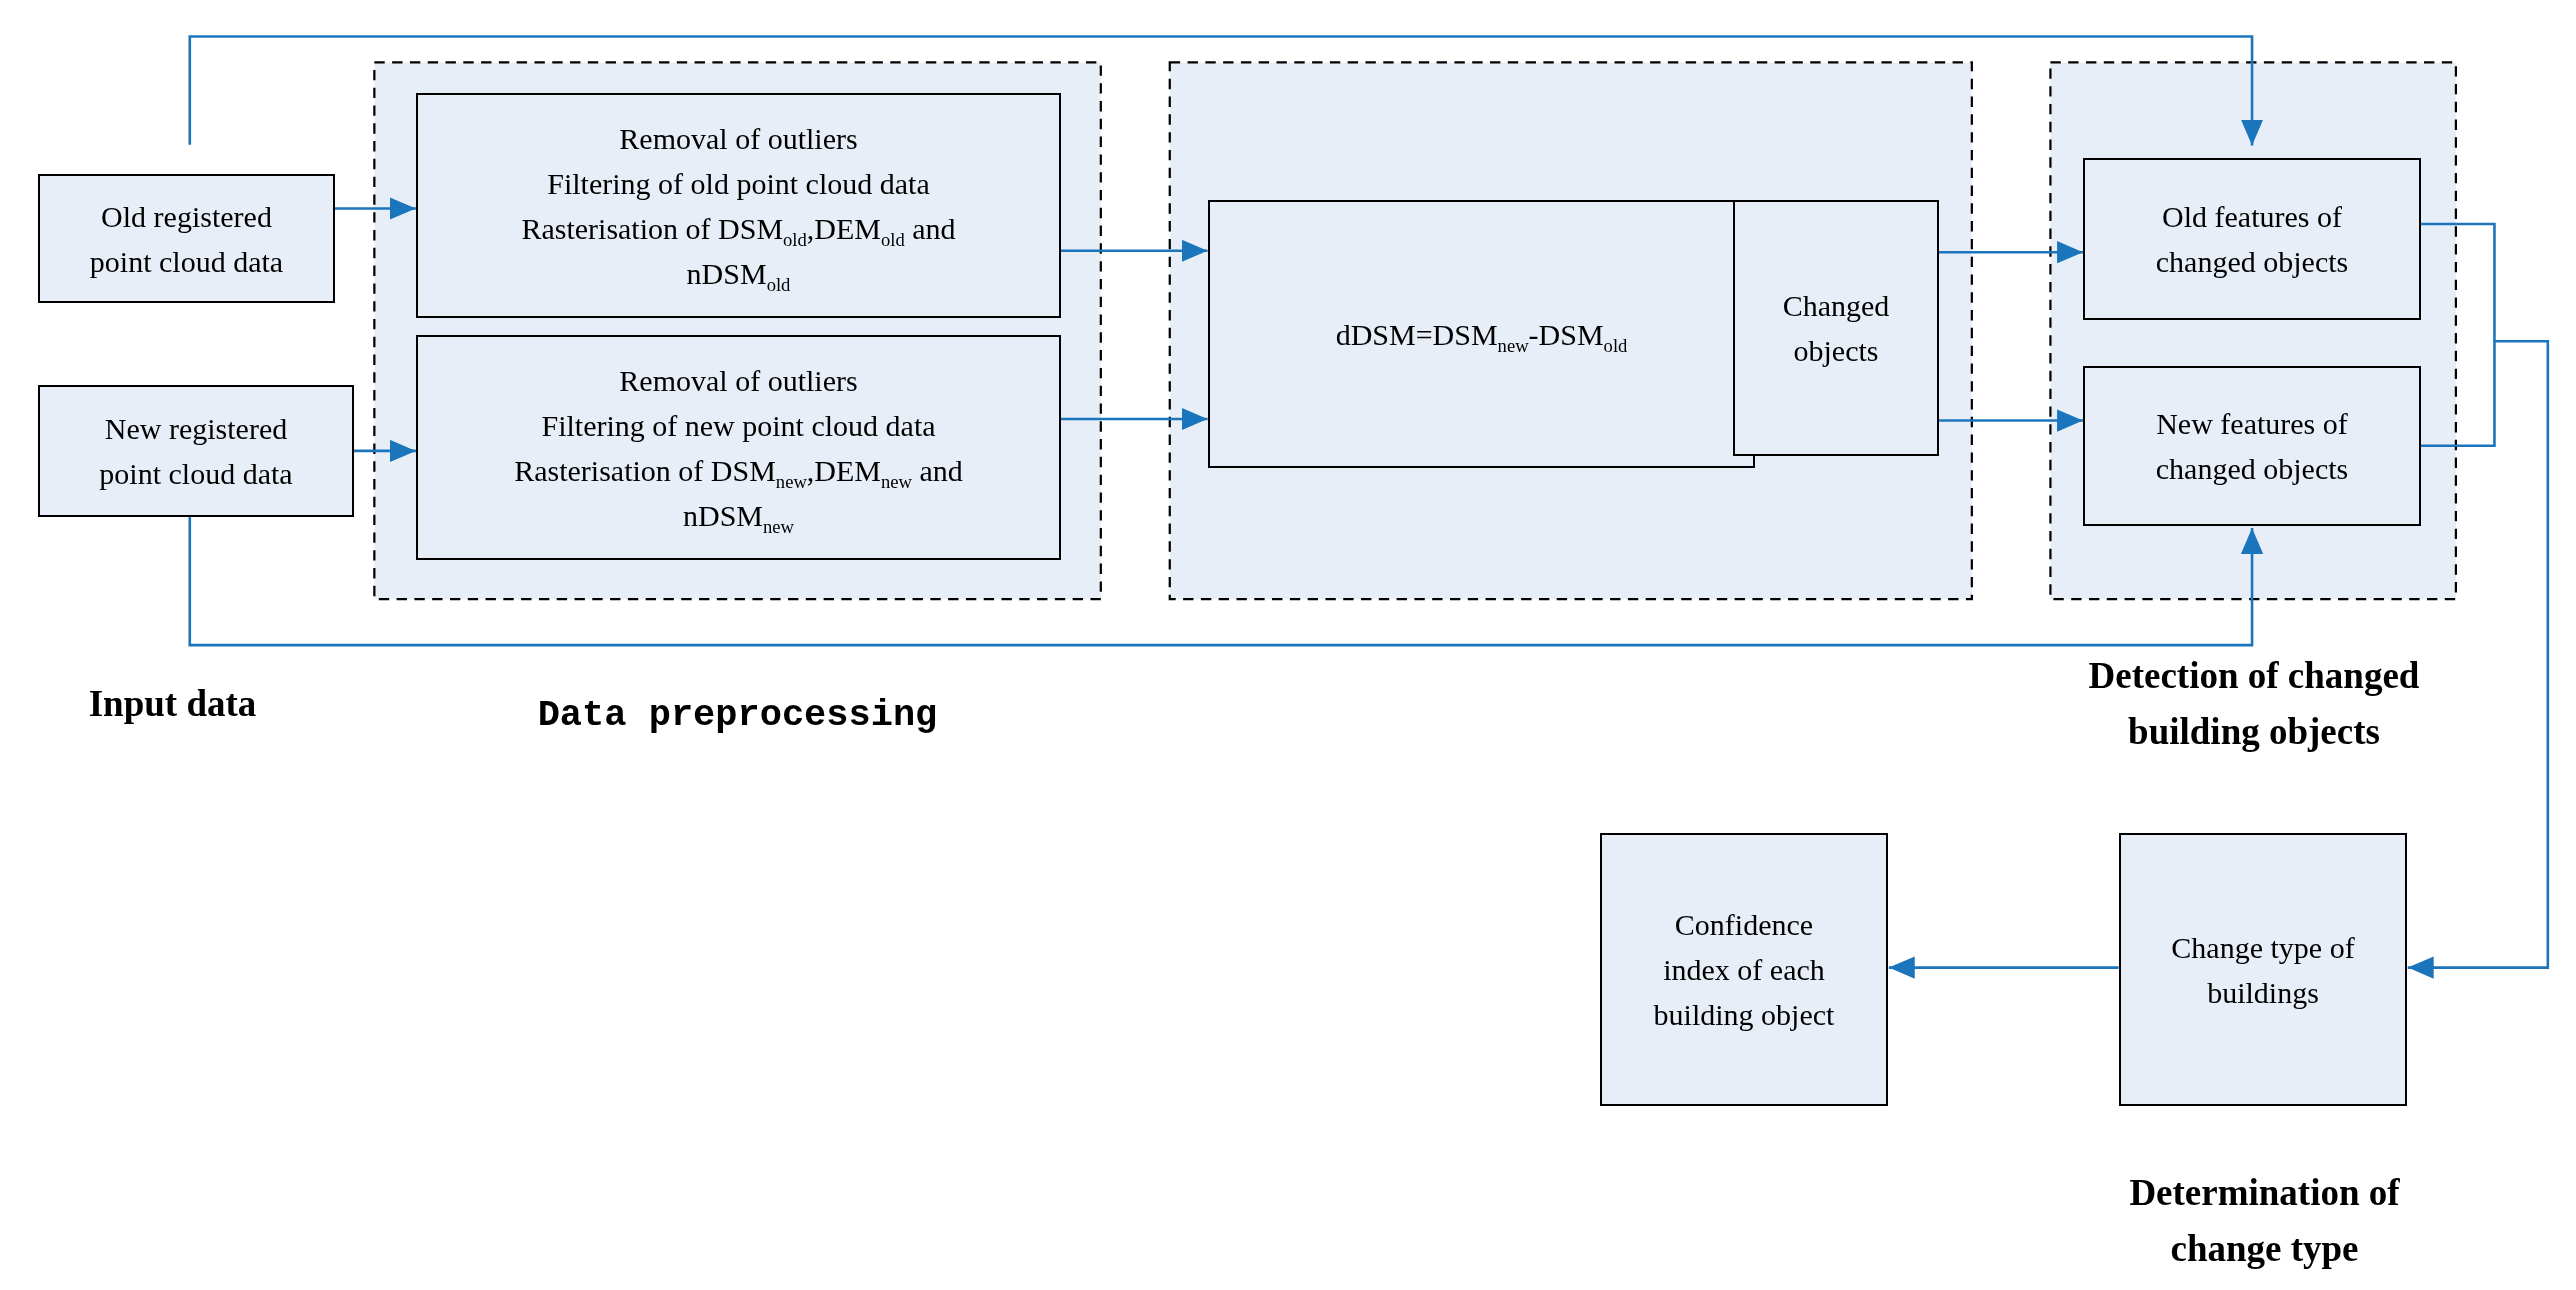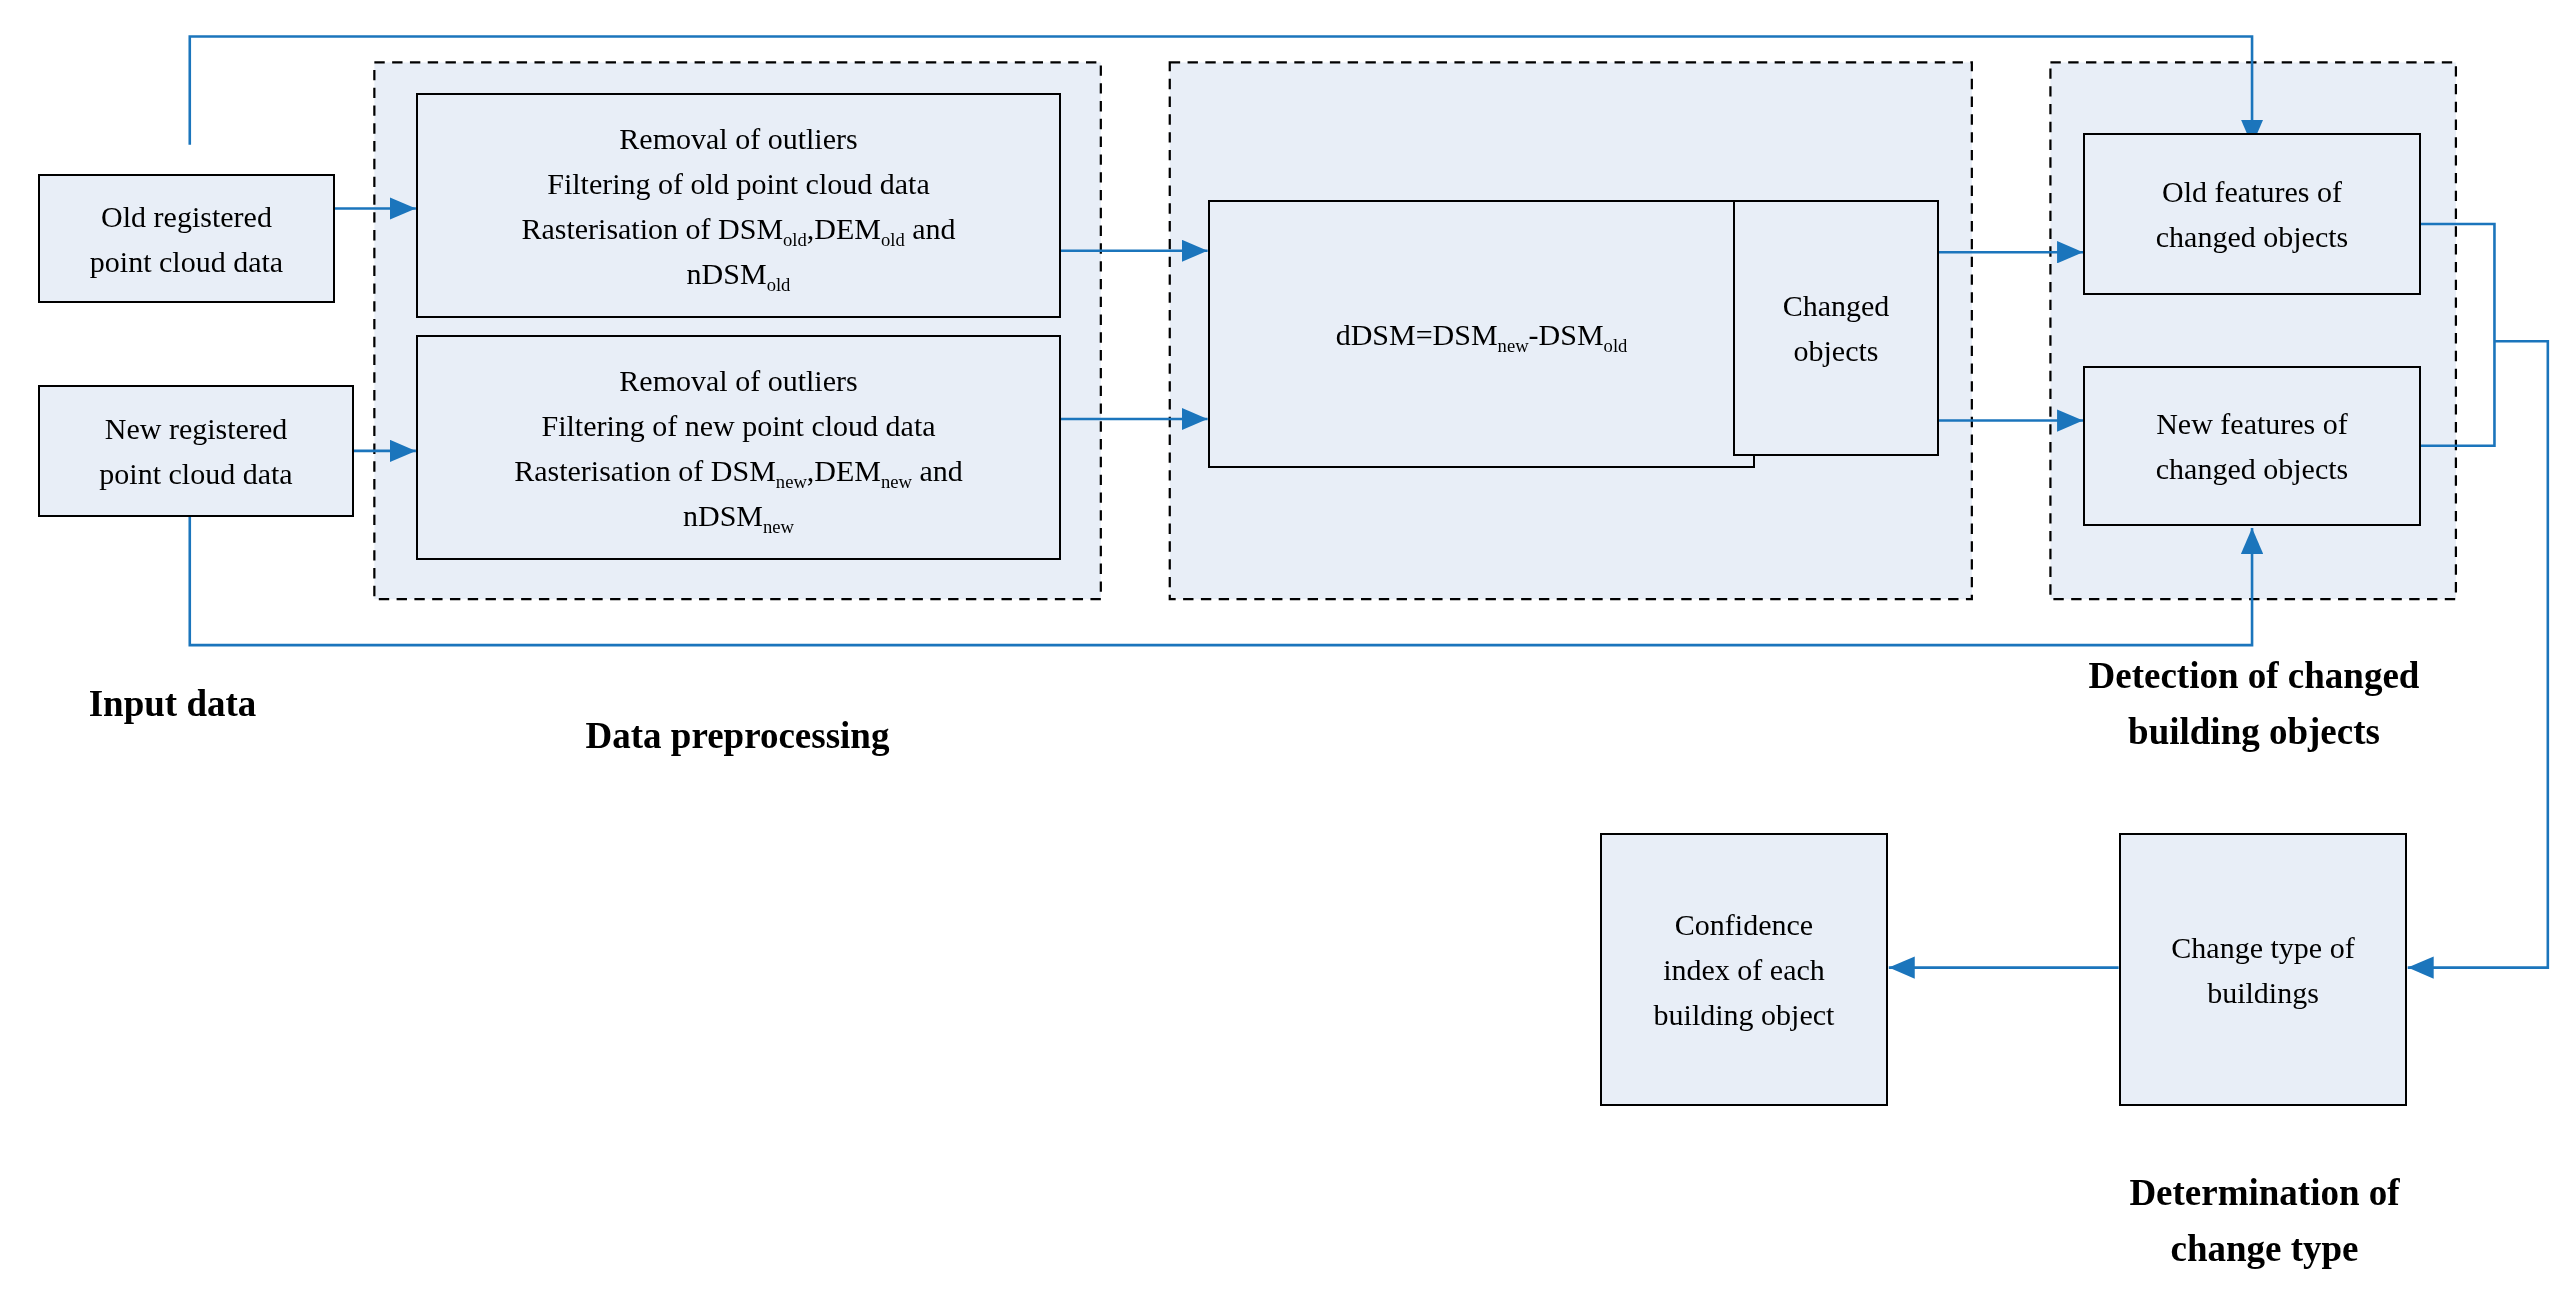--- a/index.html
+++ b/index.html
@@ -59,27 +59,27 @@
     line-height: 56px;
     text-align: center;
   }
   
   #box-old-input      { left: 38px;   top: 145px;  width: 297px; height: 129px; margin-top: 29px; }
   #box-new-input      { left: 38px;   top: 385px;  width: 316px; height: 132px; }
   #box-preproc-old    { left: 416px;  top: 93px;  width: 645px; height: 225px; }
   #box-preproc-new    { left: 416px;  top: 335px;  width: 645px; height: 225px; }
   #box-ddsm           { left: 1208px; top: 200px;  width: 547px; height: 268px; }
   #box-changed        { left: 1733px; top: 200px;  width: 206px; height: 256px; }
-  #box-old-features   { left: 2083px; top: 133px;  width: 338px; height: 162px; }
+  #box-old-features   { left: 2083px; top: 158px;  width: 338px; height: 162px; }
   #box-new-features   { left: 2083px; top: 366px;  width: 338px; height: 160px; }
   #box-confidence     { left: 1600px; top: 833px; width: 288px; height: 273px; }
   #box-changetype     { left: 2119px; top: 833px; width: 288px; height: 273px; }
   
   #label-input         { left: 0px;    top: 676px;  width: 345px;  }
-  #label-preproc       { left: 415px;  top: 708px;  width: 645px;  }
+  #label-preproc       { left: 415px;  top: 687px;  width: 645px; font-family: Liberation Mono, monospace;  }
   #label-candidates    { left: 1142px; top: 676px;  width: 852px; }
   #label-detection     { left: 2024px; top: 648px;  width: 460px;  }
   #label-quality       { left: 1542px; top: 1165px; width: 393px;  }
   #label-determination { left: 2068px; top: 1165px; width: 393px;  }
 </style>
 </head>
 <body>
 
 <div id="diagram">
 

